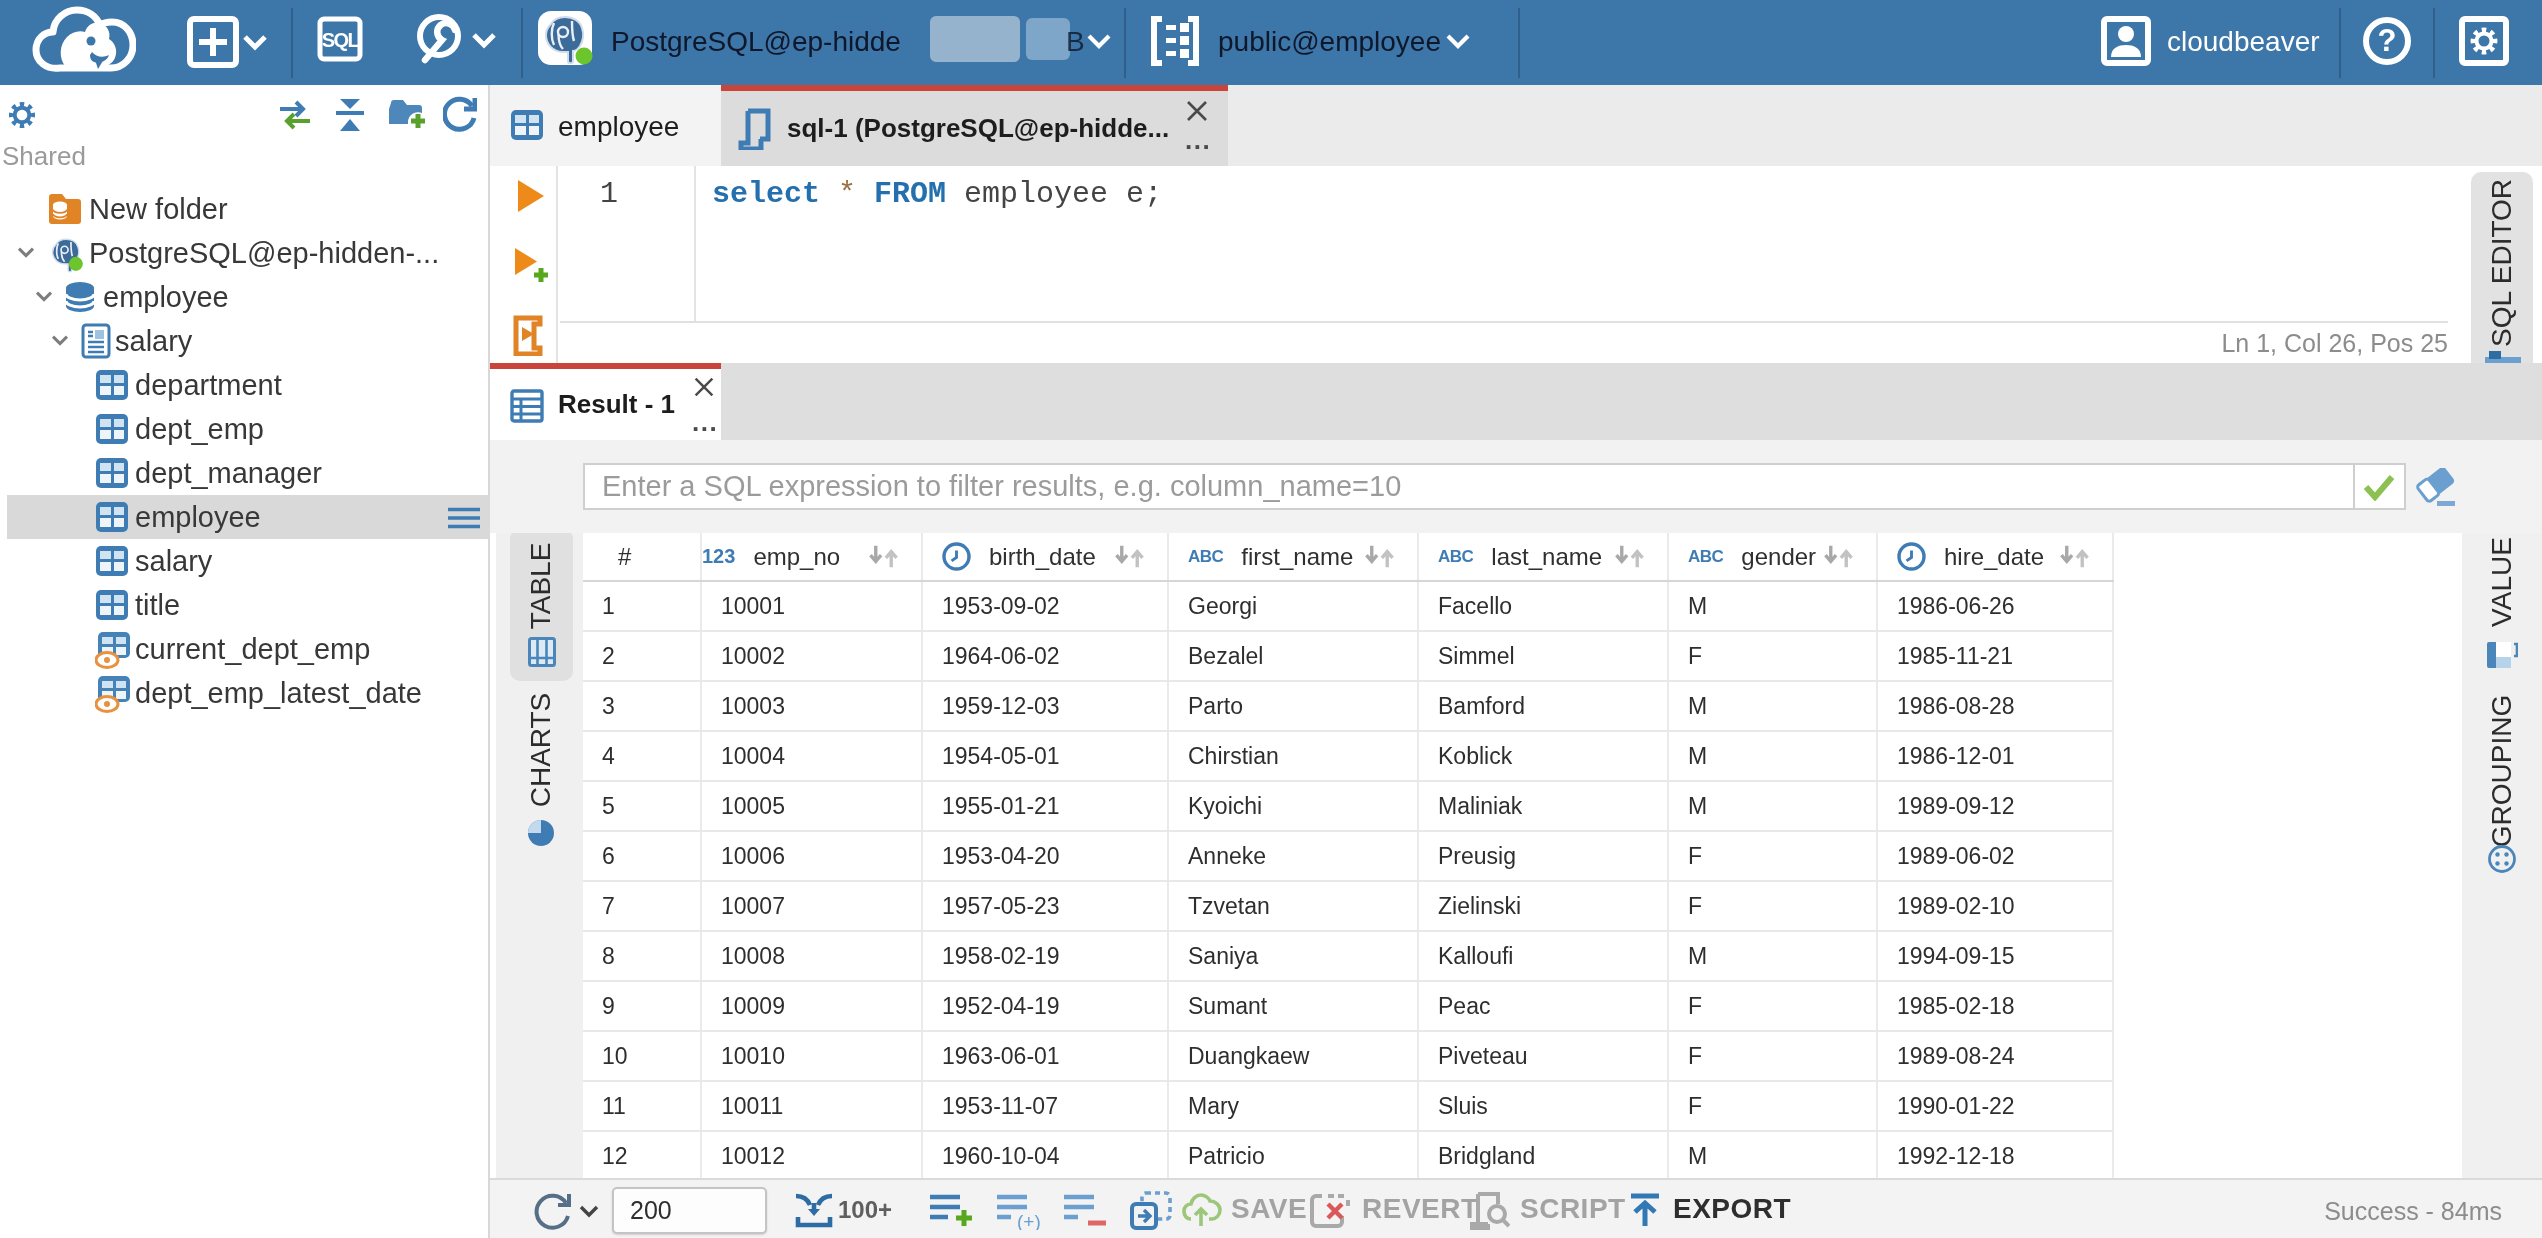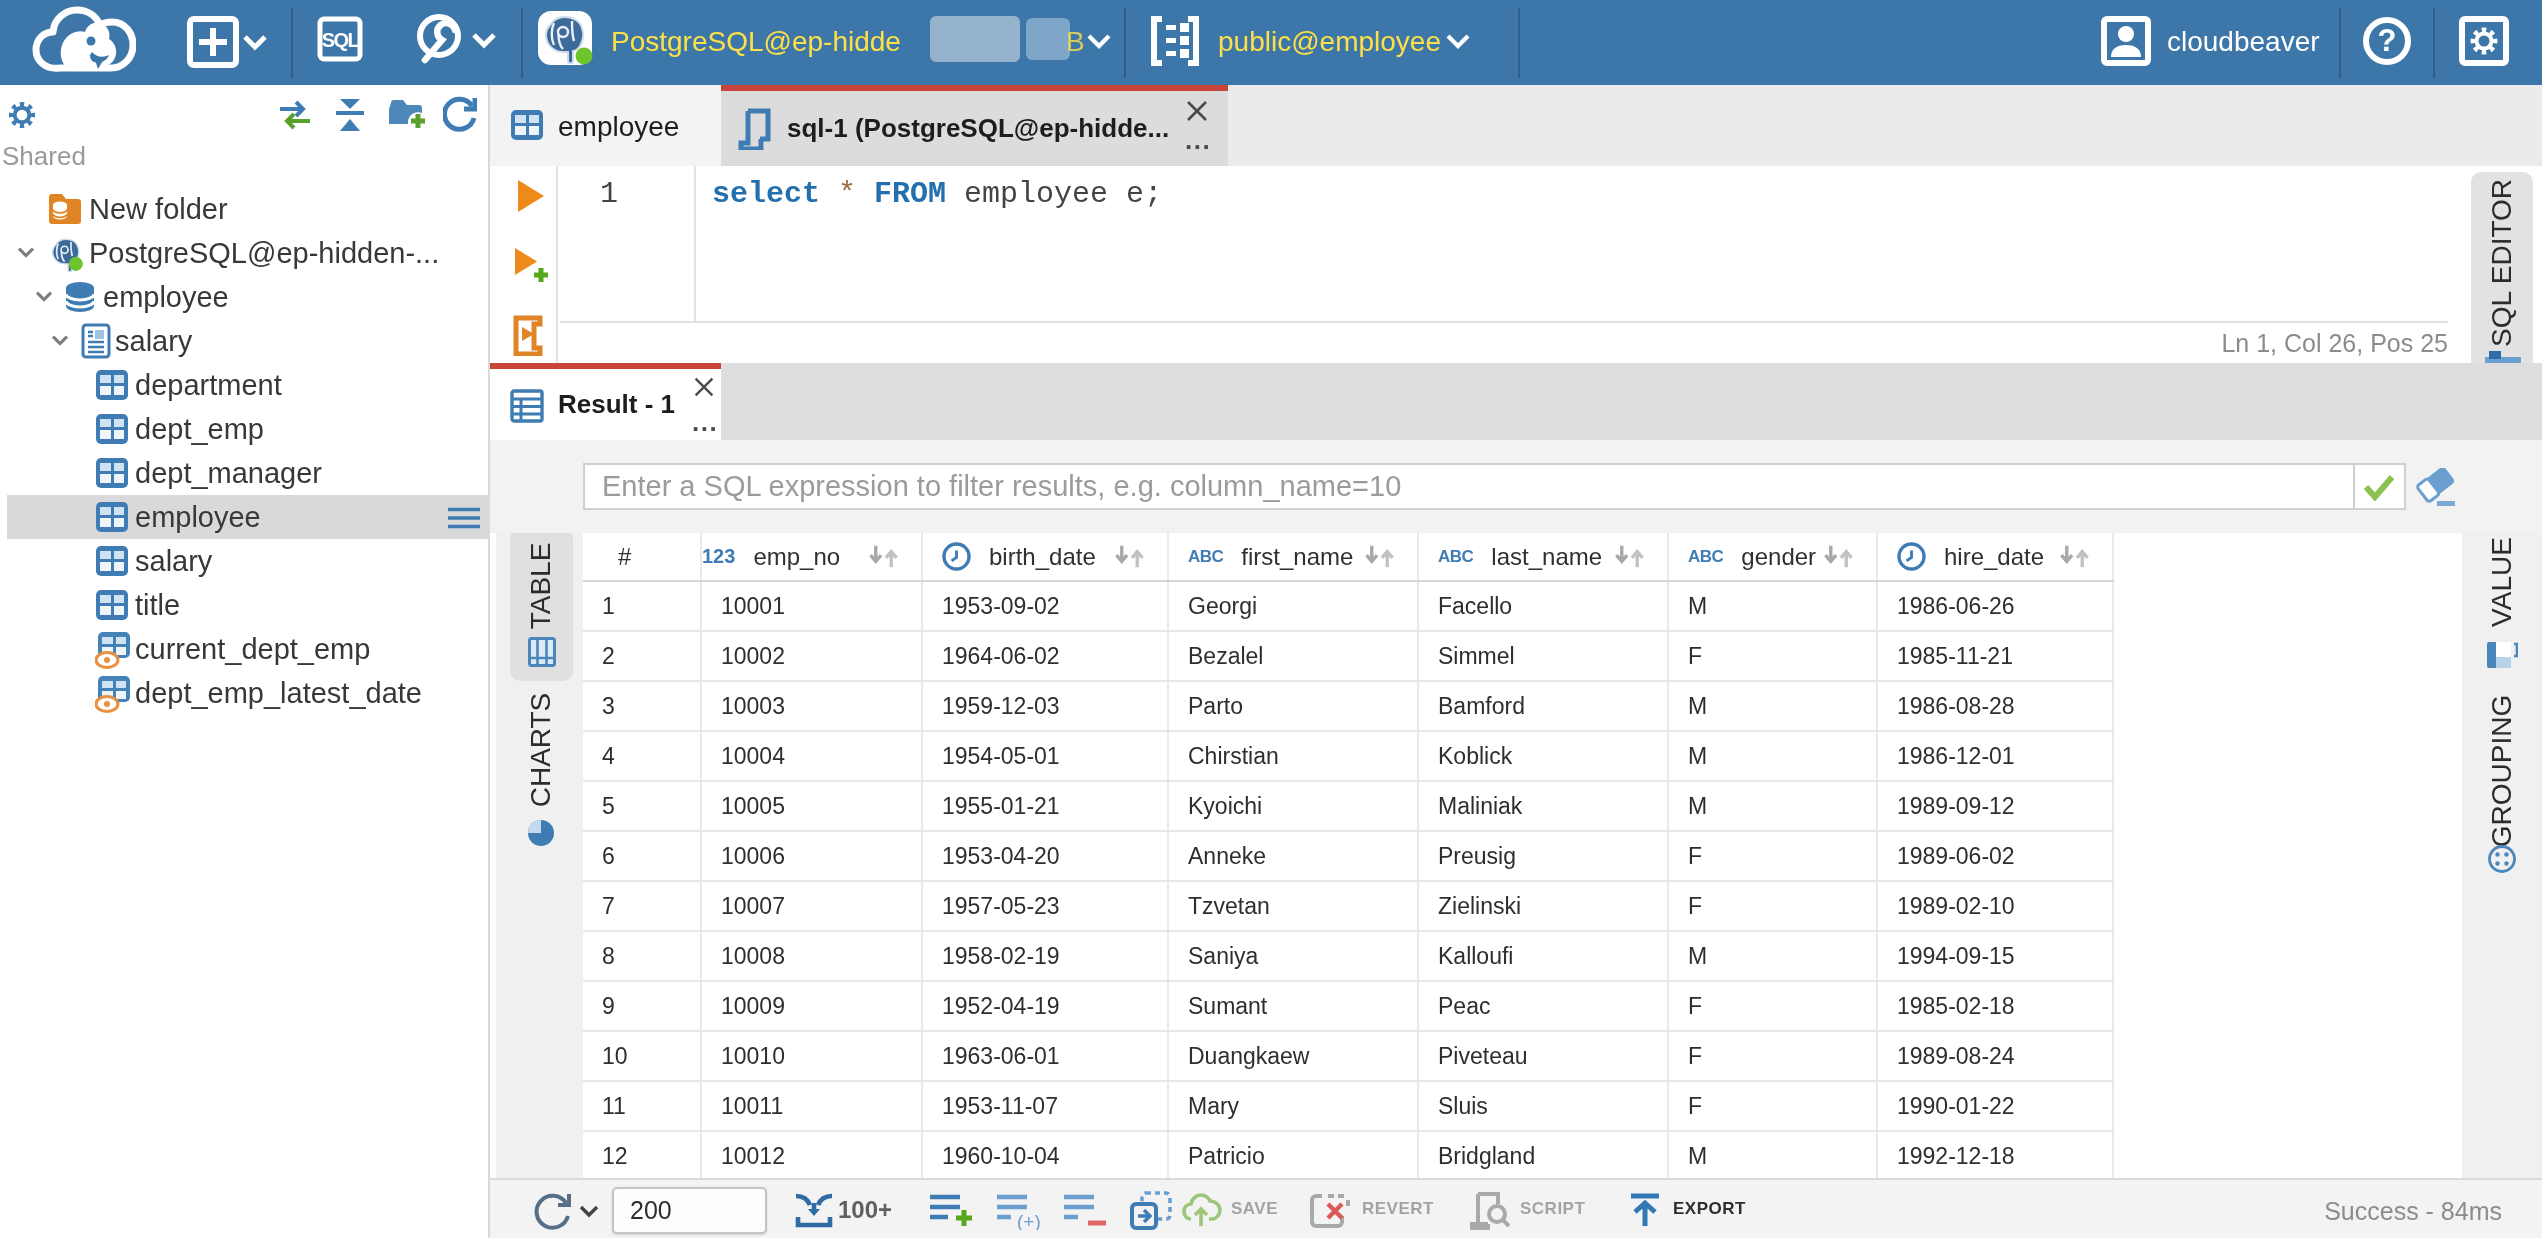--- a/index.html
+++ b/index.html
@@ -3,21 +3,21 @@
 <meta charset="utf-8">
 <style>
 *{margin:0;padding:0;box-sizing:border-box;}
 html,body{width:2542px;height:1238px;overflow:hidden;}
 body{font-family:"Liberation Sans",sans-serif;background:#fff;}
 #app{position:relative;width:2542px;height:1238px;background:#fff;}
 .abs{position:absolute;}
 
 #header{position:absolute;left:0;top:0;width:2542px;height:85px;background:#3d76a8;}
 .hdiv{position:absolute;top:8px;width:2px;height:70px;background:rgba(22,54,82,0.35);}
-.hdr-txt{color:#fde047;font-size:28px;}
+.hdr-txt{color:#0f172a;font-size:28px;}
 
 #sidebar{position:absolute;left:0;top:85px;width:490px;height:1153px;background:#fff;border-right:2px solid #d8d8d8;}
 .trow{position:absolute;left:7px;width:488px;height:44px;}
 .trow .lbl{position:absolute;top:50%;transform:translateY(-50%);font-size:29px;color:#383838;white-space:nowrap;}
 .chev{position:absolute;top:50%;transform:translateY(-50%);width:22px;height:14px;}
 
 #tabbar{position:absolute;left:490px;top:85px;width:2052px;height:81px;background:#ebebeb;}
 #tab-emp{position:absolute;left:0;top:0;width:231px;height:81px;background:#f3f3f3;}
 #tab-sql{position:absolute;left:231px;top:0;width:507px;height:81px;background:#dcdcdc;border-top:6px solid #c9453c;}
 .tab-title{position:absolute;font-size:28px;color:#1d1d1d;white-space:nowrap;}
@@ -40,21 +40,21 @@
 
 #gridarea{position:absolute;left:490px;top:533px;width:2052px;height:645px;background:#fff;overflow:hidden;}
 #lstrip{position:absolute;left:0;top:0;width:93px;height:645px;background:#f0f0f0;}
 #rstrip{position:absolute;left:1972px;top:0;width:80px;height:645px;background:#f0f0f0;}
 table#grid{position:absolute;left:93px;top:0;border-collapse:collapse;table-layout:fixed;width:1531px;}
 #grid th,#grid td{border-right:2px solid #eaeaea;border-bottom:2px solid #e8e8e8;font-weight:normal;text-align:left;overflow:hidden;white-space:nowrap;}
 #grid th{height:48px;color:#303030;font-size:24px;border-bottom:2px solid #d6d6d6;}
 #grid td{height:50px;color:#2e2e2e;font-size:23px;padding-left:19px;}
 
 #toolbar{position:absolute;left:490px;top:1178px;width:2052px;height:60px;background:#f3f3f3;border-top:2px solid #dadada;}
-.tbtxt{position:absolute;top:50%;transform:translateY(-50%);font-size:17px;font-weight:bold;color:#a3a3a3;letter-spacing:0.5px;}
+.tbtxt{position:absolute;top:50%;transform:translateY(-50%);font-size:28px;font-weight:bold;color:#a3a3a3;letter-spacing:0.5px;}
 .hcell{display:flex;align-items:center;height:100%;}
 .hname{margin-left:18px;color:#303030;}
 .t123{color:#3f7cb4;font-weight:bold;font-size:20px;text-align:center;}
 .tabc{margin-left:19px;color:#3f7cb4;font-weight:bold;font-size:17px;letter-spacing:-0.5px;}
 .tclock{margin-left:19px;display:flex;align-items:center;}
 .sort{margin-left:auto;margin-right:20px;display:flex;align-items:center;}
 </style>
 </head>
 <body>
 <div id="app">

